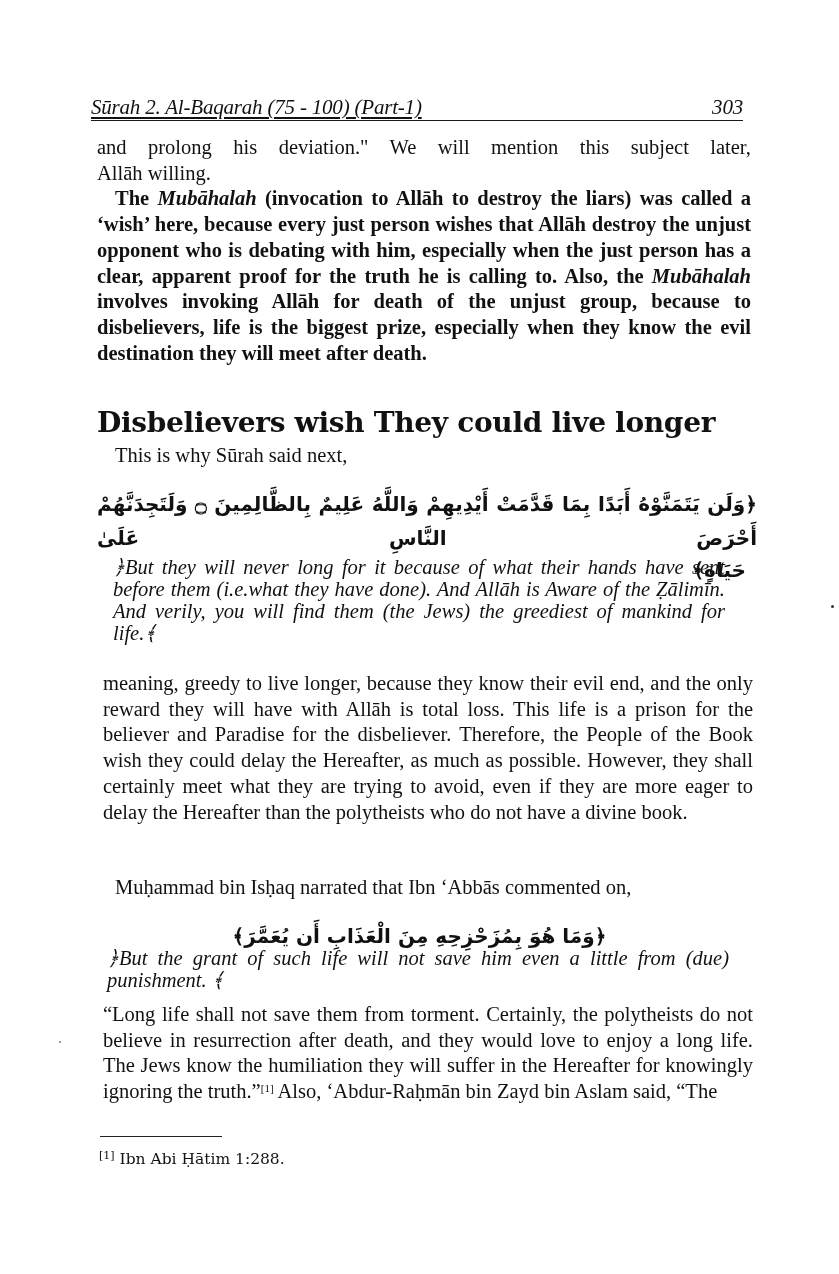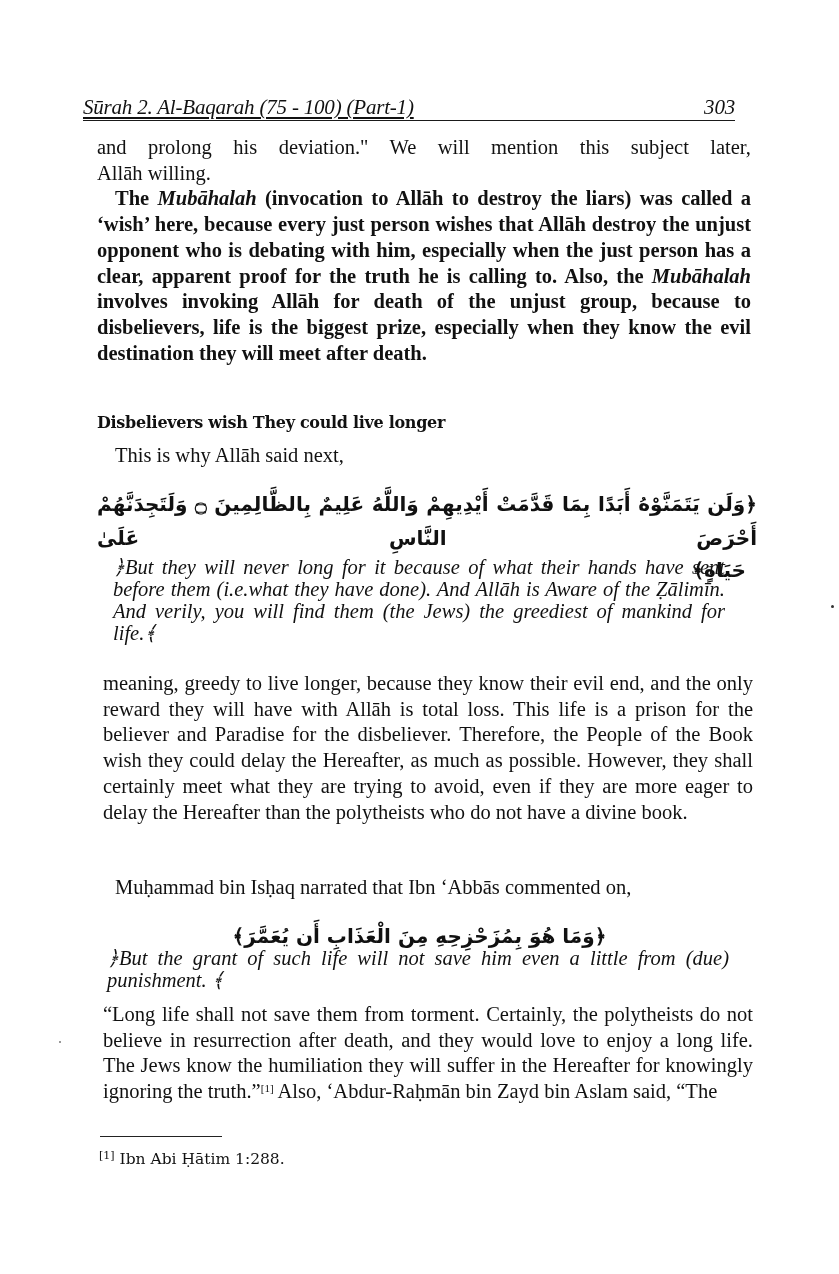--- a/index.html
+++ b/index.html
@@ -16,21 +16,21 @@
       font-family: "Liberation Serif", "DejaVu Serif", serif;
     }
     .page {
       position: absolute;
       left: 0; top: 0;
       width: 839px; height: 1274px;
     }
     
     .running-header {
       position: absolute;
-      left: 83px;
+      left: 91px;
       top: 92px;
       width: 652px;
       height: 28px;
       border-bottom: 1.5px solid #1a1a1a;
       font-style: italic;
       font-size: 21px;
       line-height: 26px;
       display: flex;
       justify-content: space-between;
       align-items: flex-end;
@@ -53,21 +53,21 @@
     .indent { text-indent: 18px; font-weight: bold; }
     .just-last { text-align-last: justify; }
     i.term { font-style: italic; }
 
     .heading {
       position: absolute;
       left: 97px;
       top: 409px;
       font-family: "DejaVu Serif", "Liberation Serif", serif;
       font-weight: bold;
-      font-size: 16px;
+      font-size: 28px;
       line-height: 28px;
       letter-spacing: -0.3px;
     }
 
     .arabic {
       position: absolute;
       direction: rtl;
       font-family: "DejaVu Sans", sans-serif;
       font-size: 20px;
       line-height: 34px;
@@ -128,21 +128,21 @@
   </div>
 
   <div class="body-text" style="top:135px;">
     <p class="para just-last">and prolong his deviation." We will mention this subject later,</p>
     <p class="para">Allāh willing.</p>
     <p class="para indent"><span>The </span><i class="term">Mubāhalah</i><span> (invocation to Allāh to destroy the liars) was called a ‘wish’ here, because every just person wishes that Allāh destroy the unjust opponent who is debating with him, especially when the just person has a clear, apparent proof for the truth he is calling to. Also, the </span><i class="term">Mubāhalah</i><span> involves invoking Allāh for death of the unjust group, because to disbelievers, life is the biggest prize, especially when they know the evil destination they will meet after death.</span></p>
   </div>
 
   <div class="heading">Disbelievers wish They could live longer</div>
 
-  <div class="body-text" style="top:443px; left:115px; width:620px;">This is why Allāh said next,</div>
+  <div class="body-text" style="top:443px; left:115px; width:620px;">This is why Sūrah said next,</div>
 
   <div class="arabic" style="right:82px; top:470px; width:660px; text-align:justify; text-align-last:justify;">﴿وَلَن يَتَمَنَّوْهُ أَبَدًا بِمَا قَدَّمَتْ أَيْدِيهِمْ وَاللَّهُ عَلِيمٌ بِالظَّالِمِينَ ۝ وَلَتَجِدَنَّهُمْ أَحْرَصَ النَّاسِ عَلَىٰ</div>
   <div class="arabic" style="right:93px; top:536px;">حَيَاةٍ﴾</div>
 
   <div class="translation" style="top:556px;">﴿But they will never long for it because of what their hands have sent before them (i.e.what they have done). And Allāh is Aware of the Ẓālimīn. And verily, you will find them (the Jews) the greediest of mankind for life.﴾</div>
 
   <div class="body-text" style="top:671px; left:103px; width:650px;">meaning, greedy to live longer, because they know their evil end, and the only reward they will have with Allāh is total loss. This life is a prison for the believer and Paradise for the disbeliever. Therefore, the People of the Book wish they could delay the Hereafter, as much as possible. However, they shall certainly meet what they are trying to avoid, even if they are more eager to delay the Hereafter than the polytheists who do not have a divine book.</div>
 
   <div class="body-text" style="top:875px; left:115px; width:640px;">Muḥammad bin Isḥaq narrated that Ibn ‘Abbās commented on,</div>
 

